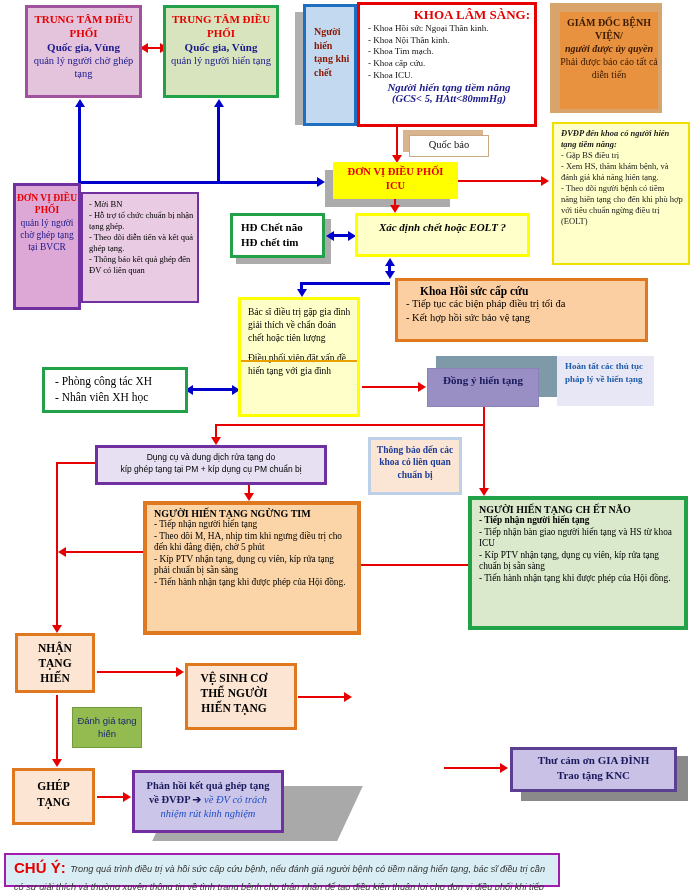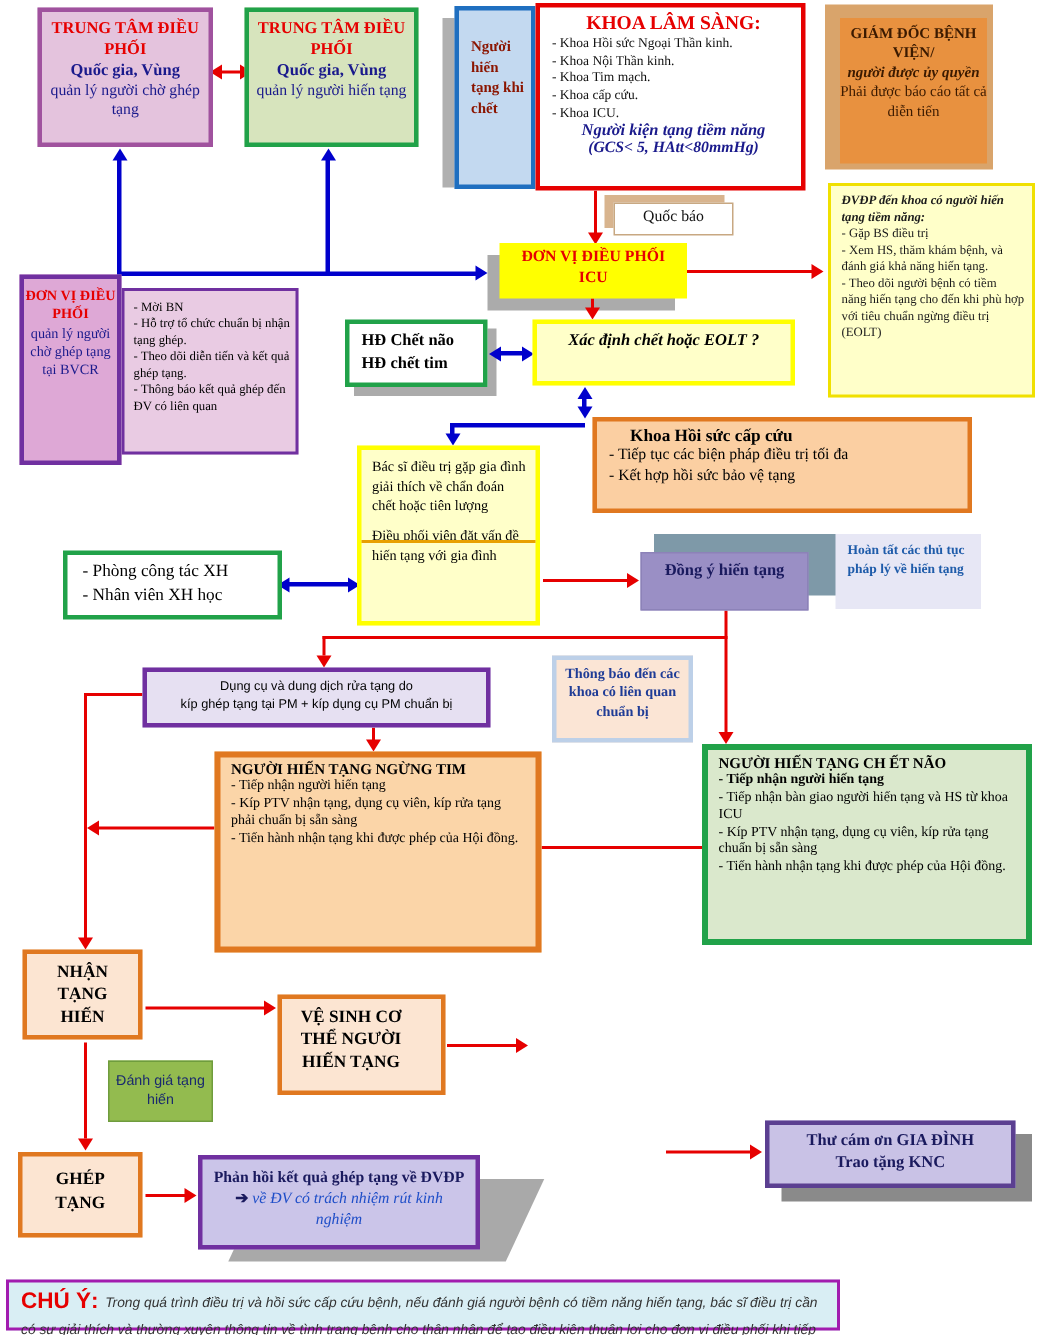--- a/index.html
+++ b/index.html
@@ -142,27 +142,27 @@
     <div class="b t-red">TRUNG TÂM ĐIỀU PHỐI</div>
     <div class="b t-navy">Quốc gia, Vùng</div>
     <div class="t-navy" style="font-size:10.5px;">quản lý người hiến tạng</div>
   </div>
 
   <div class="bx bluebx b t-maroon" style="left:303px;top:4px;width:54px;height:122px;padding:18px 4px 0 8px;font-size:10px;line-height:1.35;">
     <div>Người hiến tạng khi chết</div>
   </div>
 
   <div class="bx redbx" style="left:357px;top:2px;width:180px;height:125px;padding:2px 4px 0 8px;">
-    <div class="b t-red ctr" style="font-size:13px;">KHOA LÂM SÀNG:</div>
+    <div class="b t-red ctr" style="font-size:13px;text-align:right;">KHOA LÂM SÀNG:</div>
     <div style="font-size:9px;line-height:1.3;">- Khoa Hồi sức Ngoại Thần kinh.</div>
     <div style="font-size:9px;line-height:1.3;">- Khoa Nội Thần kinh.</div>
     <div style="font-size:9px;line-height:1.3;">- Khoa Tim mạch.</div>
     <div style="font-size:9px;line-height:1.3;">- Khoa cấp cứu.</div>
     <div style="font-size:9px;line-height:1.3;">- Khoa ICU.</div>
-    <div class="b i t-navy ctr" style="font-size:11px;">Người kiện tạng tiềm năng</div>
+    <div class="b i t-navy ctr" style="font-size:11px;">Người hiến tạng tiềm năng</div>
     <div class="b i t-navy ctr" style="font-size:10.5px;">(GCS&lt; 5, HAtt&lt;80mmHg)</div>
   </div>
 
   <div class="bx" style="left:550px;top:3px;width:112px;height:110px;background:#d9a46b;">
     <div class="abs ctr t-dark" style="left:10px;top:9px;right:4px;bottom:4px;background:#e8913f;font-size:10px;line-height:1.3;padding-top:4px;">
       <div class="b">GIÁM ĐỐC BỆNH VIỆN/</div>
       <div class="b i">người được ủy quyền</div>
       <div>Phải được báo cáo tất cả diễn tiến</div>
     </div>
   </div>
@@ -234,20 +234,21 @@
     <div>kíp ghép tạng tại PM + kíp dụng cụ PM chuẩn bị</div>
   </div>
 
   <div class="bx ctr b" style="left:368px;top:437px;width:94px;height:58px;background:#fbe5d5;border:3px solid #bdd0e8;font-size:9.5px;line-height:1.3;padding:4px 2px 0 2px;color:#1f3c96;">
     <div>Thông báo đến các khoa có liên quan chuẩn bị</div>
   </div>
 
   <div class="bx orgbx4" style="left:143px;top:501px;width:218px;height:134px;padding:3px 5px 0 7px;color:#000;">
     <div class="b" style="font-size:10px;">NGƯỜI HIẾN TẠNG NGỪNG TIM</div>
     <div style="font-size:9.3px;line-height:1.25;">- Tiếp nhận người hiến tạng</div>
+    <div style="font-size:9.3px;line-height:1.25;">- Theo dõi M, HA, nhịp tim khi ngưng điều trị cho đến khi đẳng điện, chờ 5 phút</div>
     <div style="font-size:9.3px;line-height:1.25;">- Kíp PTV nhận tạng, dụng cụ viên, kíp rửa tạng phải chuẩn bị sẵn sàng</div>
     <div style="font-size:9.3px;line-height:1.25;">- Tiến hành nhận tạng khi được phép của Hội đồng.</div>
   </div>
 
   <div class="bx greenlt" style="left:468px;top:496px;width:220px;height:134px;padding:4px 5px 0 7px;color:#000;">
     <div class="b" style="font-size:10px;">NGƯỜI HIẾN TẠNG CH ẾT NÃO</div>
     <div class="b" style="font-size:9.3px;line-height:1.25;">- Tiếp nhận người hiến tạng</div>
     <div style="font-size:9.3px;line-height:1.25;">- Tiếp nhận bàn giao người hiến tạng và HS từ khoa ICU</div>
     <div style="font-size:9.3px;line-height:1.25;">- Kíp PTV nhận tạng, dụng cụ viên, kíp rửa tạng chuẩn bị sẵn sàng</div>
     <div style="font-size:9.3px;line-height:1.25;">- Tiến hành nhận tạng khi được phép của Hội đồng.</div>
@@ -268,21 +269,21 @@
   <div class="bx peachbx ctr b" style="left:185px;top:663px;width:112px;height:67px;font-size:11.5px;line-height:1.3;padding:5px 16px 0 2px;color:#000;">
     <div>VỆ SINH CƠ THỂ NGƯỜI HIẾN TẠNG</div>
   </div>
 
 
   <div class="bx ctr b t-dknavy" style="left:510px;top:747px;width:167px;height:45px;background:#c9c2e6;border:3px solid #5b3f91;font-size:11px;line-height:1.4;padding-top:3px;">
     <div>Thư cám ơn GIA ĐÌNH</div>
     <div>Trao tặng KNC</div>
   </div>
 
-  <div class="bx lav2 ctr" style="left:132px;top:770px;width:188px;height:63px;font-size:10.5px;line-height:1.35;padding:6px 6px 0 6px;">
+  <div class="bx lav2 ctr" style="left:132px;top:770px;width:152px;height:63px;font-size:10.5px;line-height:1.35;padding:6px 6px 0 6px;">
     <span class="b t-dknavy">Phản hồi kết quả ghép tạng về ĐVĐP ➔</span><span class="i t-blue"> về ĐV có trách nhiệm rút kinh nghiệm</span>
   </div>
 
   <div class="bx sans" style="left:4px;top:853px;width:556px;height:34px;background:#d9eef4;border:2px solid #a21caf;padding:3px 6px 0 8px;">
     <span class="b t-red" style="font-size:15px;vertical-align:-1px;">CHÚ Ý:</span>
     <span class="i" style="font-size:9.2px;color:#333;">Trong quá trình điều trị và hồi sức cấp cứu bệnh, nếu đánh giá người bệnh có tiềm năng hiến tạng, bác sĩ điều trị cần có sự giải thích và thường xuyên thông tin về tình trạng bệnh cho thân nhân để tạo điều kiện thuận lợi cho đơn vị điều phối khi tiếp cận với gia đình.</span>
   </div>
 
 </div>
 

